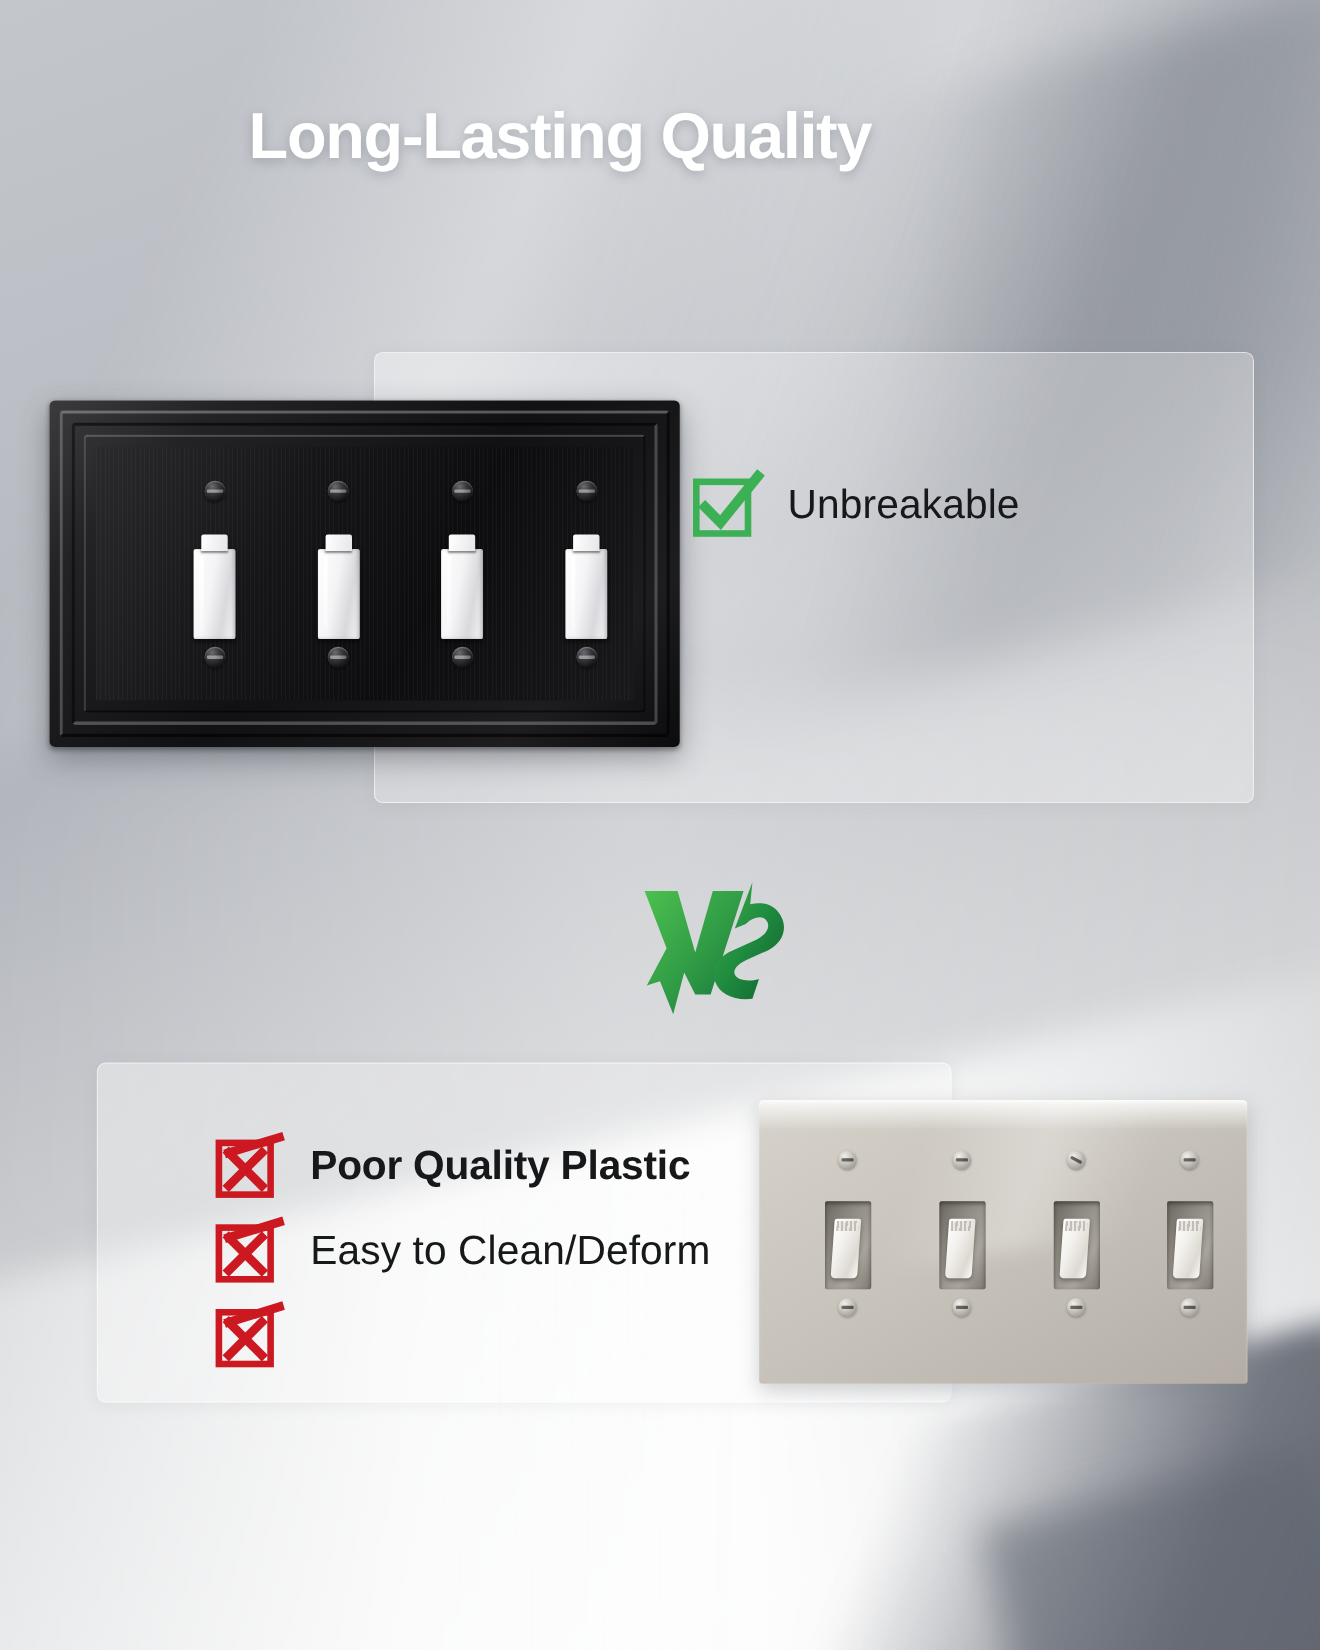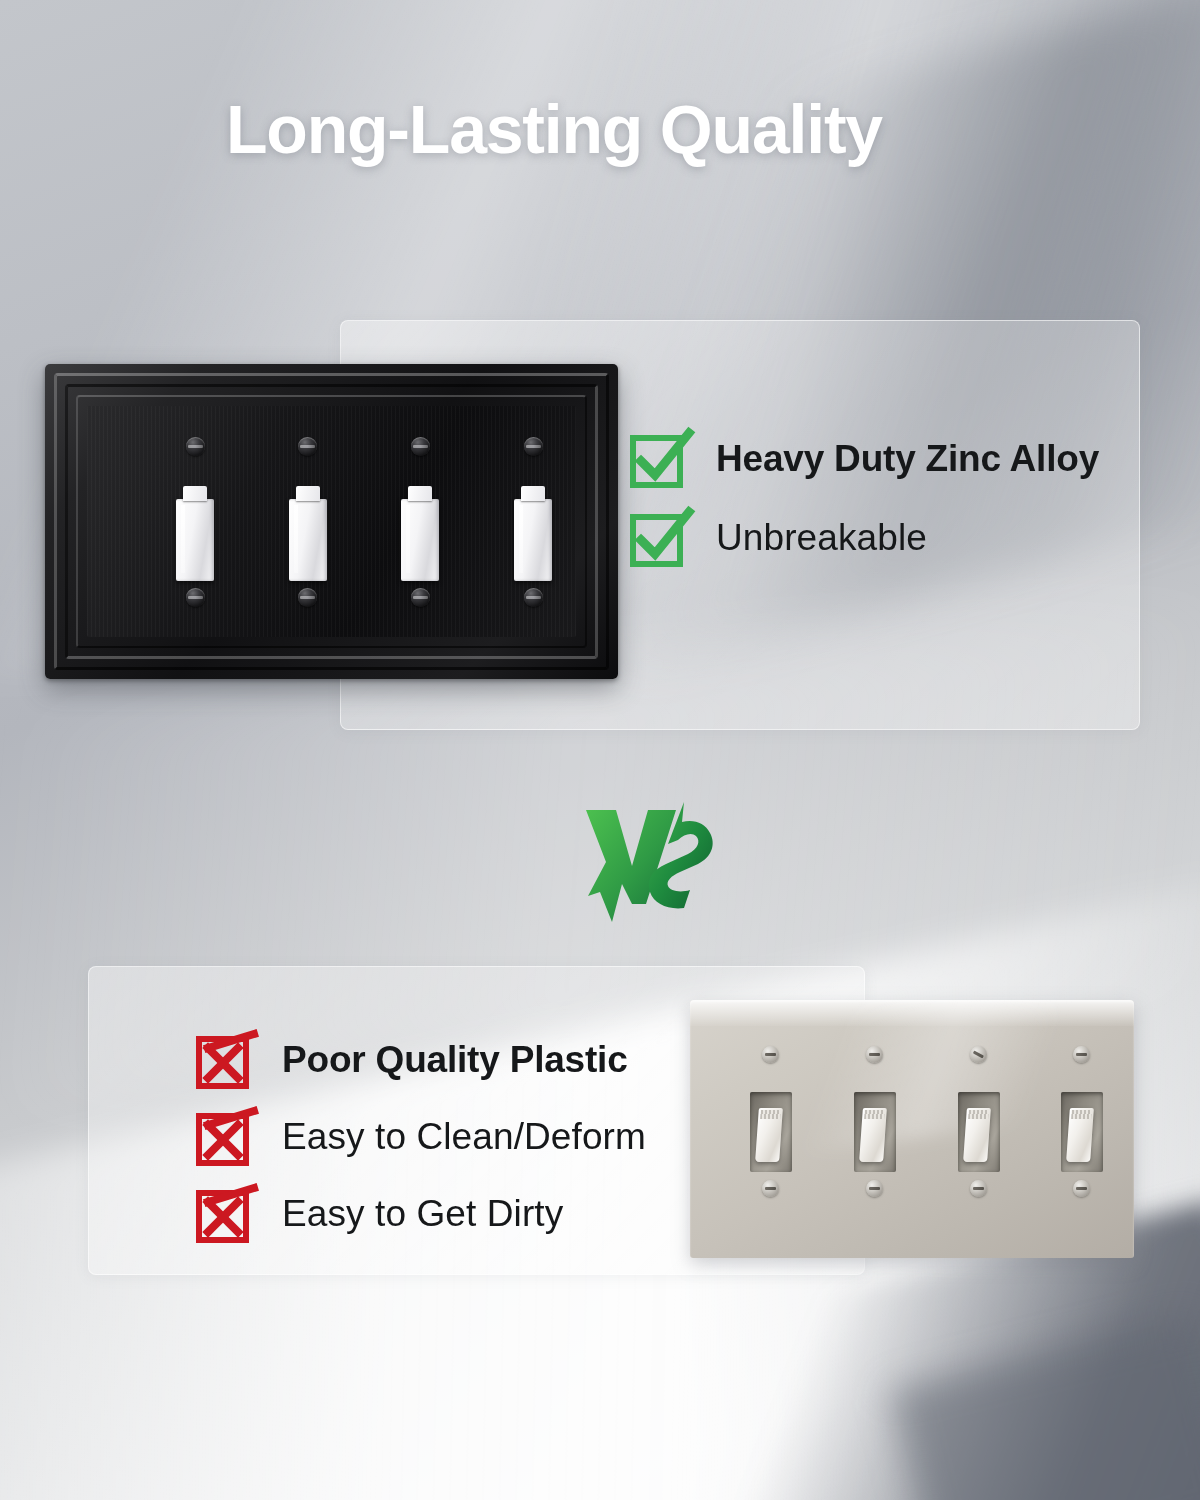--- a/index.html
+++ b/index.html
@@ -29,21 +29,21 @@
     background:linear-gradient(125deg,rgba(96,101,112,0) 18%,rgba(92,97,108,.85) 62%,rgba(86,91,102,.95) 100%);
     transform:rotate(-14deg);filter:blur(12px);}
   .bg-corner-dark2{position:absolute;right:-2%;bottom:-4%;width:26%;height:14%;
     background:rgba(95,100,111,.55);transform:rotate(-14deg);filter:blur(18px);}
   .bg-mid-band{position:absolute;left:-10%;top:44%;width:126%;height:26%;
     background:linear-gradient(100deg,rgba(255,255,255,0) 10%,rgba(255,255,255,.30) 46%,rgba(255,255,255,0) 88%);
     transform:rotate(-6deg);filter:blur(26px);}
 
   
   .title{position:absolute;left:226px;top:95px;width:760px;
-    font-size:68px;font-weight:bold;color:#fff;letter-spacing:-1.2px;
+    font-size:59px;font-weight:bold;color:#fff;letter-spacing:-1.2px;
     line-height:1;white-space:nowrap;
     text-shadow:0 2px 10px rgba(90,95,105,.35);}
 
   
   .panel{position:absolute;border-radius:8px;
     background:linear-gradient(135deg,rgba(255,255,255,.40) 0%,rgba(255,255,255,.26) 40%,rgba(255,255,255,.34) 100%);
     border:1px solid rgba(255,255,255,.55);
     box-shadow:0 2px 14px rgba(120,126,136,.10);}
   #panel-top{left:340px;top:320px;width:798px;height:408px;}
   #panel-bottom{left:88px;top:966px;width:775px;height:307px;}
@@ -172,29 +172,20 @@
   </div>
 
   <div class="list" id="list-pros">
     <div class="row">
       <span class="mark">
         <svg viewBox="0 0 68 66">
           <rect x="7" y="13" width="47" height="47" fill="none" stroke="#3cb054" stroke-width="6"></rect>
           <path d="M15 36 L29 50 L63 8" fill="none" stroke="#3cb054" stroke-width="9" stroke-linecap="square" stroke-linejoin="miter"></path>
         </svg>
       </span>
-      <span class="lbl strong">Heavy Duty Zinc Alloy</span>
-    </div>
-    <div class="row">
-      <span class="mark">
-        <svg viewBox="0 0 68 66">
-          <rect x="7" y="13" width="47" height="47" fill="none" stroke="#3cb054" stroke-width="6"></rect>
-          <path d="M15 36 L29 50 L63 8" fill="none" stroke="#3cb054" stroke-width="9" stroke-linecap="square" stroke-linejoin="miter"></path>
-        </svg>
-      </span>
       <span class="lbl">Unbreakable</span>
     </div>
   </div>
 
   <div id="vs">
     <svg viewBox="0 0 132 128">
       <defs>
         <linearGradient id="gv" x1="0" y1="0" x2="1" y2="1">
           <stop offset="0%" stop-color="#4cc04f"></stop>
           <stop offset="55%" stop-color="#2f9a45"></stop>
@@ -243,21 +234,20 @@
     </div>
     <div class="row">
       <span class="mark">
         <svg viewBox="0 0 68 66">
           <rect x="7" y="13" width="47" height="47" fill="none" stroke="#cc1821" stroke-width="6"></rect>
           <path d="M16 22 L62 8" fill="none" stroke="#cc1821" stroke-width="8" stroke-linecap="square"></path>
           <path d="M16 22 L46 52" fill="none" stroke="#cc1821" stroke-width="8" stroke-linecap="square"></path>
           <path d="M46 22 L16 52" fill="none" stroke="#cc1821" stroke-width="8" stroke-linecap="square"></path>
         </svg>
       </span>
-      <span class="lbl">Easy to Get Dirty</span>
     </div>
   </div>
 
   <div id="plate-beige">
     <div class="gloss"></div>
     <div class="gloss2"></div>
 
     <div class="pscrew" style="left:72px;top:46px;">
         <div class="slot"></div>
       </div>

